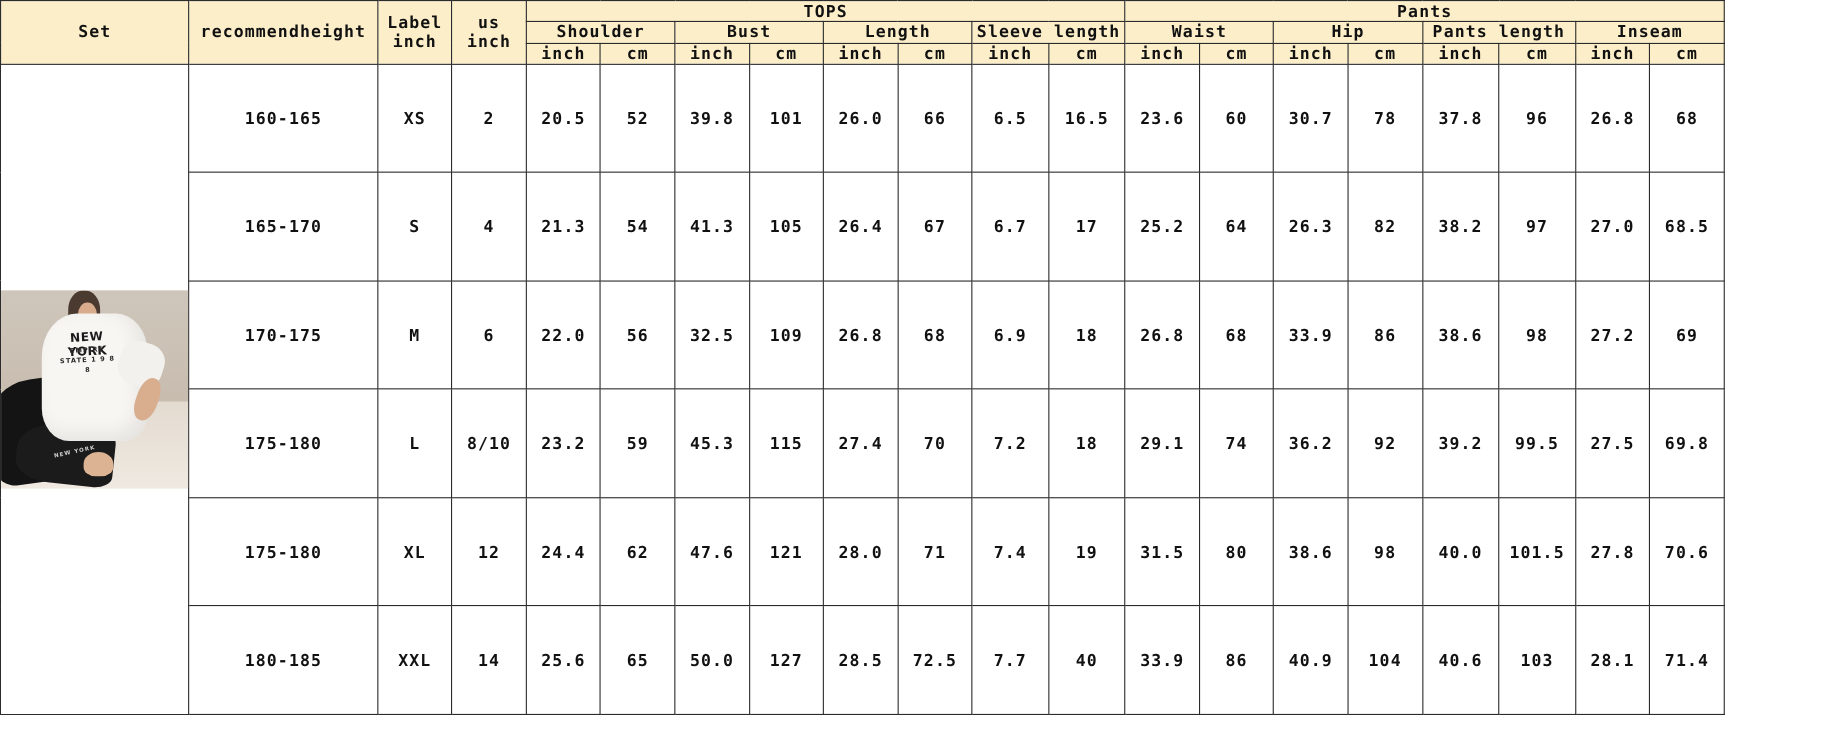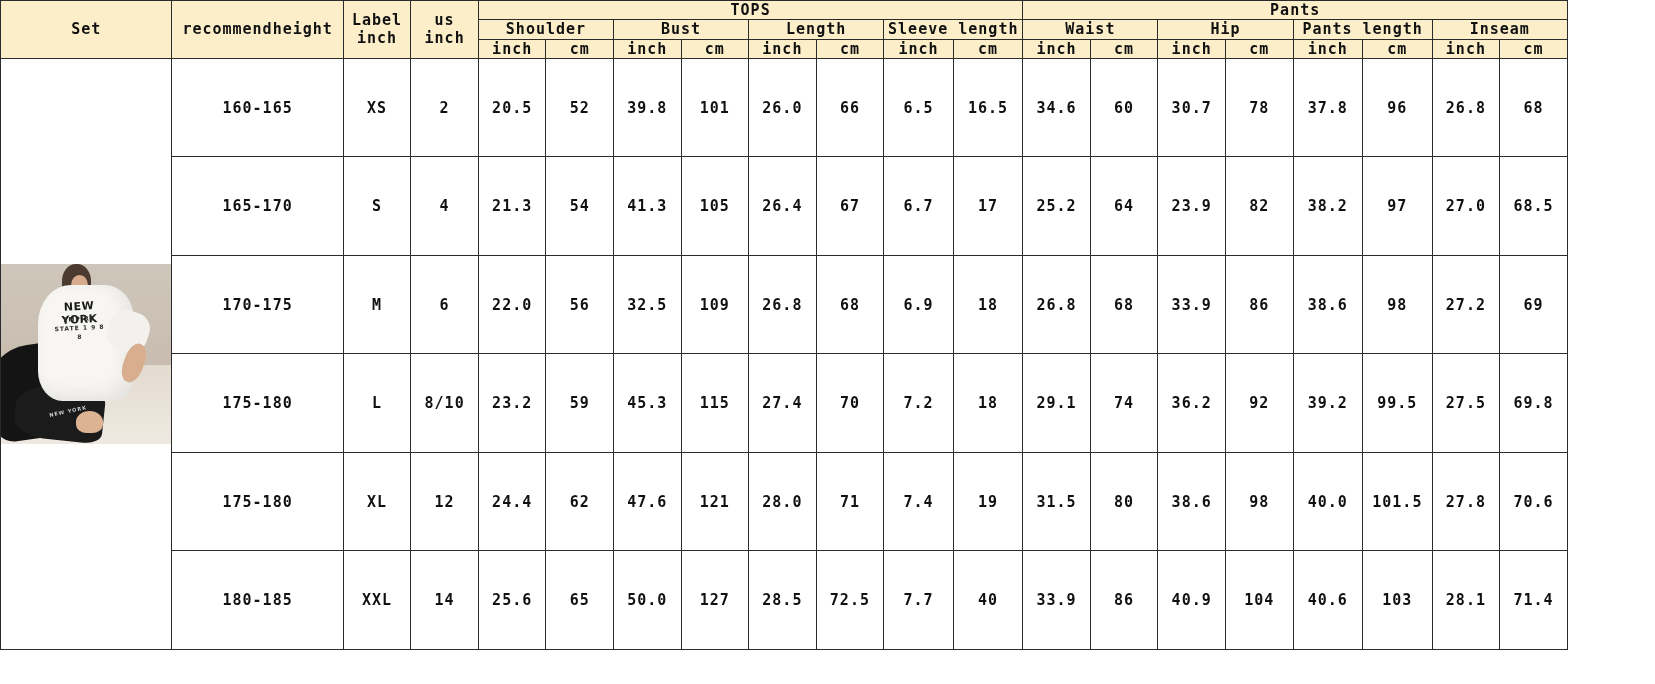--- a/index.html
+++ b/index.html
@@ -278,21 +278,21 @@
         <td class="body-cell">XS</td>
         <td class="body-cell us-size">2</td>
         <td class="body-cell">20.5</td>
         <td class="body-cell">52</td>
         <td class="body-cell">39.8</td>
         <td class="body-cell">101</td>
         <td class="body-cell">26.0</td>
         <td class="body-cell">66</td>
         <td class="body-cell">6.5</td>
         <td class="body-cell">16.5</td>
-        <td class="body-cell">34.6</td>
+        <td class="body-cell">23.6</td>
         <td class="body-cell">60</td>
         <td class="body-cell">30.7</td>
         <td class="body-cell">78</td>
         <td class="body-cell">37.8</td>
         <td class="body-cell">96</td>
         <td class="body-cell">26.8</td>
         <td class="body-cell">68</td>
       </tr>
   <tr>
         <td class="body-cell">165-170</td>
@@ -301,21 +301,21 @@
         <td class="body-cell">21.3</td>
         <td class="body-cell">54</td>
         <td class="body-cell">41.3</td>
         <td class="body-cell">105</td>
         <td class="body-cell">26.4</td>
         <td class="body-cell">67</td>
         <td class="body-cell">6.7</td>
         <td class="body-cell">17</td>
         <td class="body-cell">25.2</td>
         <td class="body-cell">64</td>
-        <td class="body-cell">23.9</td>
+        <td class="body-cell">26.3</td>
         <td class="body-cell">82</td>
         <td class="body-cell">38.2</td>
         <td class="body-cell">97</td>
         <td class="body-cell">27.0</td>
         <td class="body-cell">68.5</td>
       </tr>
       <tr>
         <td class="body-cell">170-175</td>
         <td class="body-cell">M</td>
         <td class="body-cell us-size">6</td>

